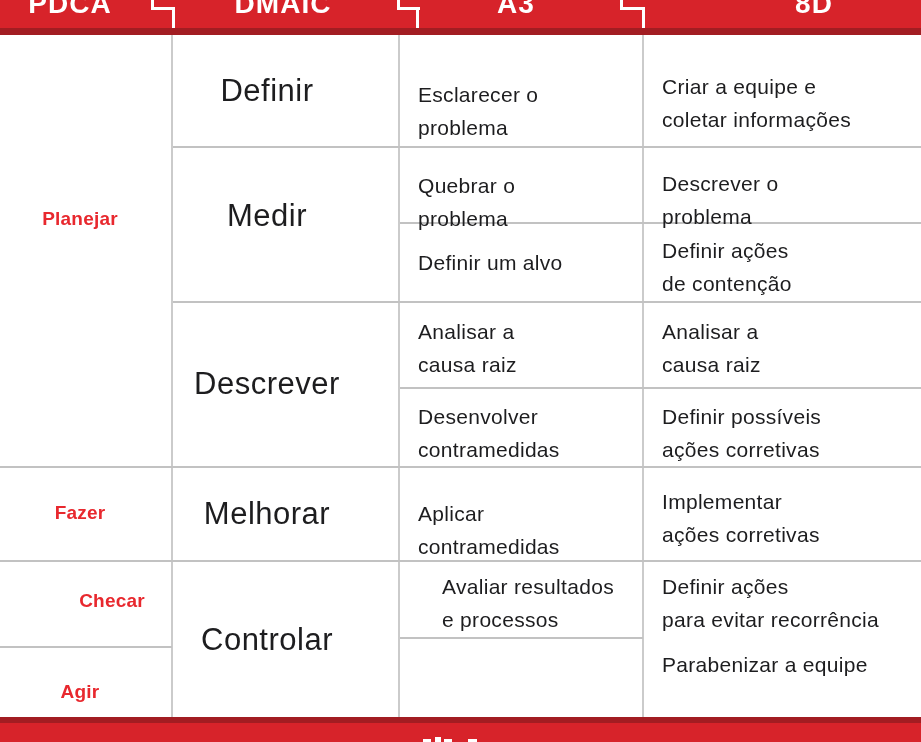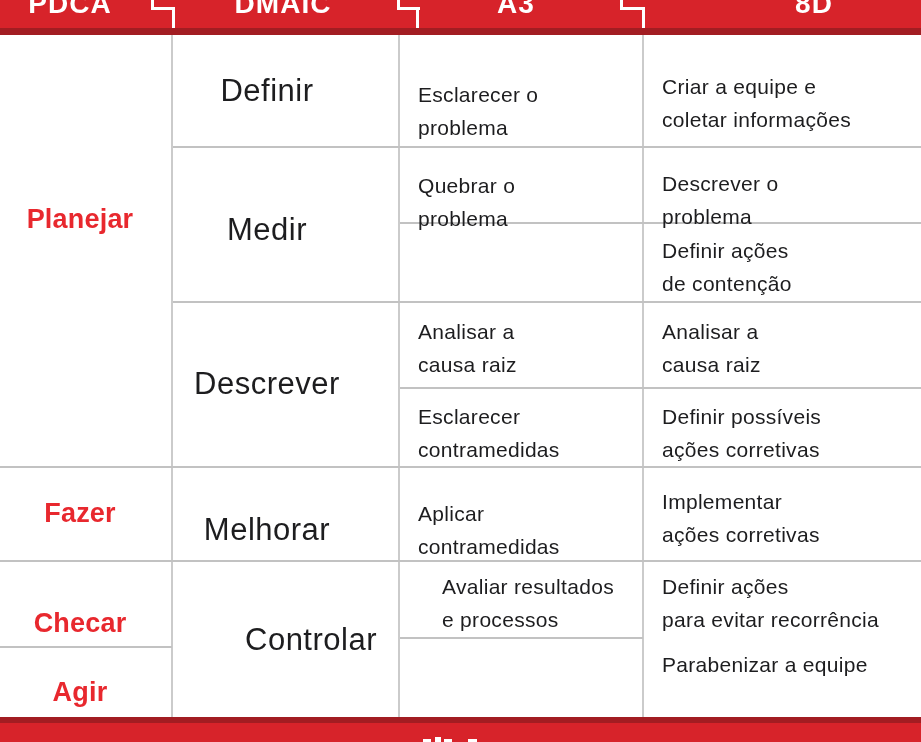--- a/index.html
+++ b/index.html
@@ -19,21 +19,21 @@
   .tab-dmaic { left:173px; }
   .tab-a3    { left:406px; }
   .tab-8d    { left:704px; }
   .notch { position:absolute; background:#ffffff; }
   
   .vline { position:absolute; width:2px; background:#CBCBCB; top:35px; height:683px; }
   .hline { position:absolute; height:2px; background:#C2C2C2; }
   
   .pdca-label {
     position:absolute; left:0; width:160px; text-align:center;
-    color:#E8282E; font-weight:700; font-size:27px; line-height:30px; letter-spacing:0.2px;
+    color:#E8282E; font-weight:700; font-size:19px; line-height:30px; letter-spacing:0.2px;
   }
   .dmaic-label {
     position:absolute; left:173px; width:188px; text-align:center;
     color:#1D1D1F; font-weight:400; font-size:31px; line-height:36px; letter-spacing:0.5px;
   }
   .cell {
     position:absolute; color:#1D1D1F; font-size:21px; line-height:33px;
     letter-spacing:0.3px; white-space:pre-line;
   }
   .cell.a3 { left:418px; width:215px; }
@@ -76,36 +76,37 @@
   <div class="hline" style="left:400px; top:222px; width:521px;"></div>
   <div class="hline" style="left:173px; top:301px; width:748px;"></div>
   <div class="hline" style="left:400px; top:387px; width:521px;"></div>
   <div class="hline" style="left:0;     top:466px; width:921px;"></div>
   <div class="hline" style="left:0;     top:560px; width:921px;"></div>
   <div class="hline" style="left:400px; top:637px; width:243px;"></div>
   <div class="hline" style="left:0;     top:646px; width:172px;"></div>
 
   <div class="pdca-label" style="top:204px;">Planejar</div>
   <div class="pdca-label" style="top:498px;">Fazer</div>
-  <div class="pdca-label" style="top:608px;">Checar</div>
+  <div class="pdca-label" style="top:586px;padding-left:32px;">Checar</div>
   <div class="pdca-label" style="top:677px;">Agir</div>
 
   <div class="dmaic-label" style="top:73px;">Definir</div>
-  <div class="dmaic-label" style="top:212px;">Medir</div>
+  <div class="dmaic-label" style="top:198px;">Medir</div>
   <div class="dmaic-label" style="top:366px;">Descrever</div>
-  <div class="dmaic-label" style="top:512px;">Melhorar</div>
-  <div class="dmaic-label" style="top:622px;padding-left:44px;">Controlar</div>
+  <div class="dmaic-label" style="top:496px;">Melhorar</div>
+  <div class="dmaic-label" style="top:622px;">Controlar</div>
 
   <div class="cell a3" style="top:78px;">Esclarecer o
 problema</div>
   <div class="cell a3" style="top:157px;margin-top:12px;">Quebrar o
 problema</div>
+  <div class="cell a3" style="top:246px;">Definir um alvo</div>
   <div class="cell a3" style="top:315px;">Analisar a
 causa raiz</div>
-  <div class="cell a3" style="top:400px;">Esclarecer
+  <div class="cell a3" style="top:400px;">Desenvolver
 contramedidas</div>
   <div class="cell a3" style="top:485px;margin-top:12px;">Aplicar
 contramedidas</div>
   <div class="cell a3" style="top:570px;margin-left:24px;">Avaliar resultados
 e processos</div>
 
   <div class="cell d8" style="top:70px;">Criar a equipe e
 coletar informações</div>
   <div class="cell d8" style="top:167px;">Descrever o
 problema</div>

